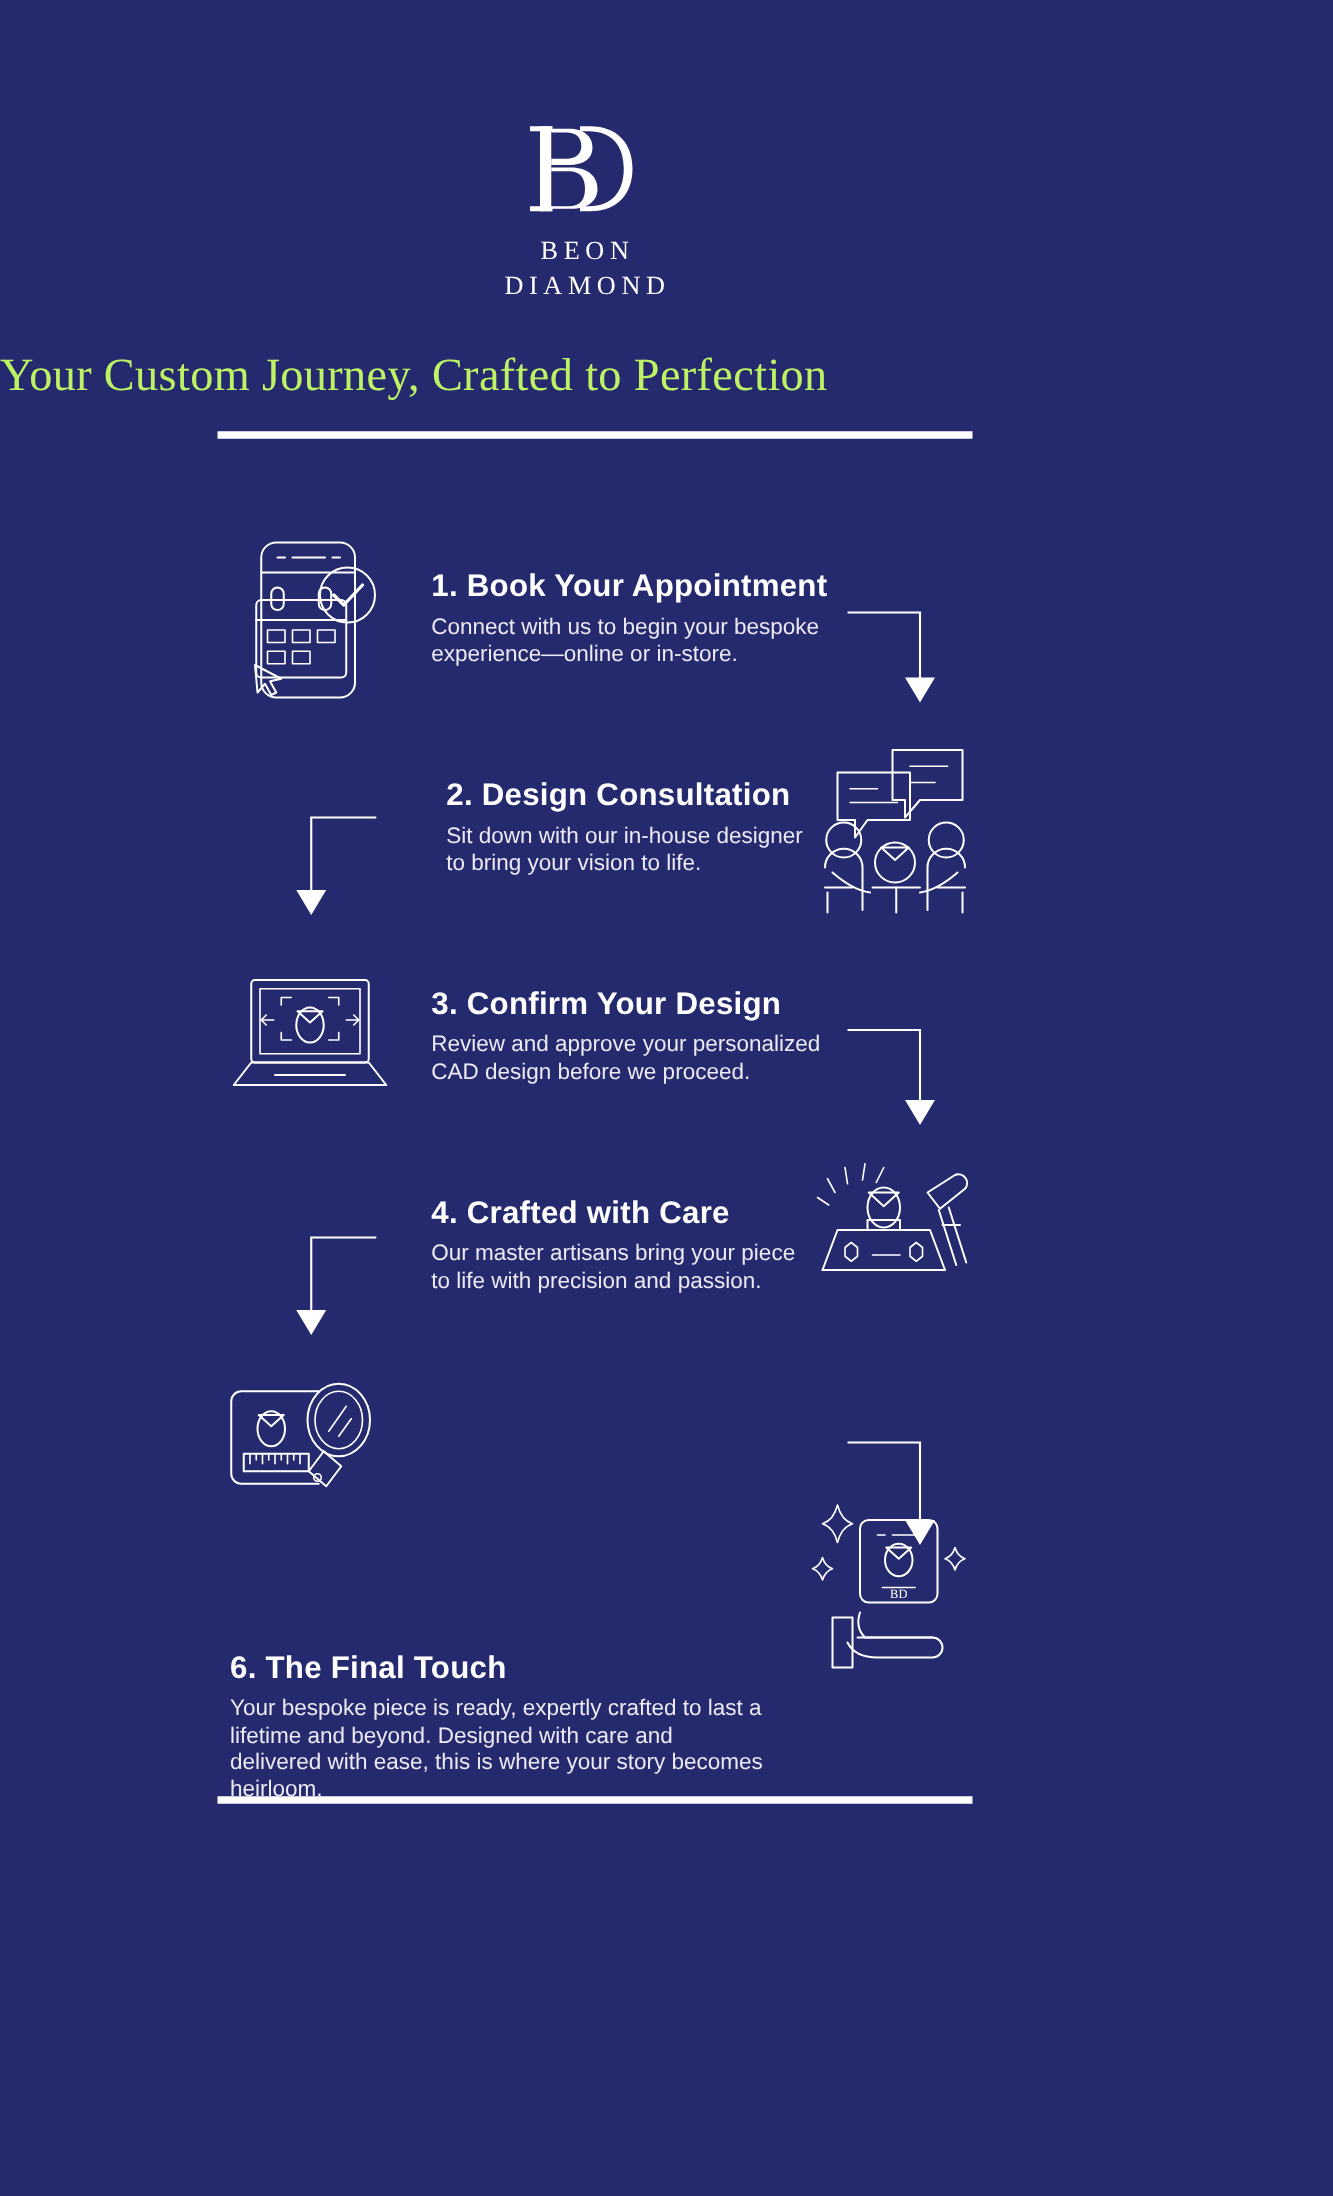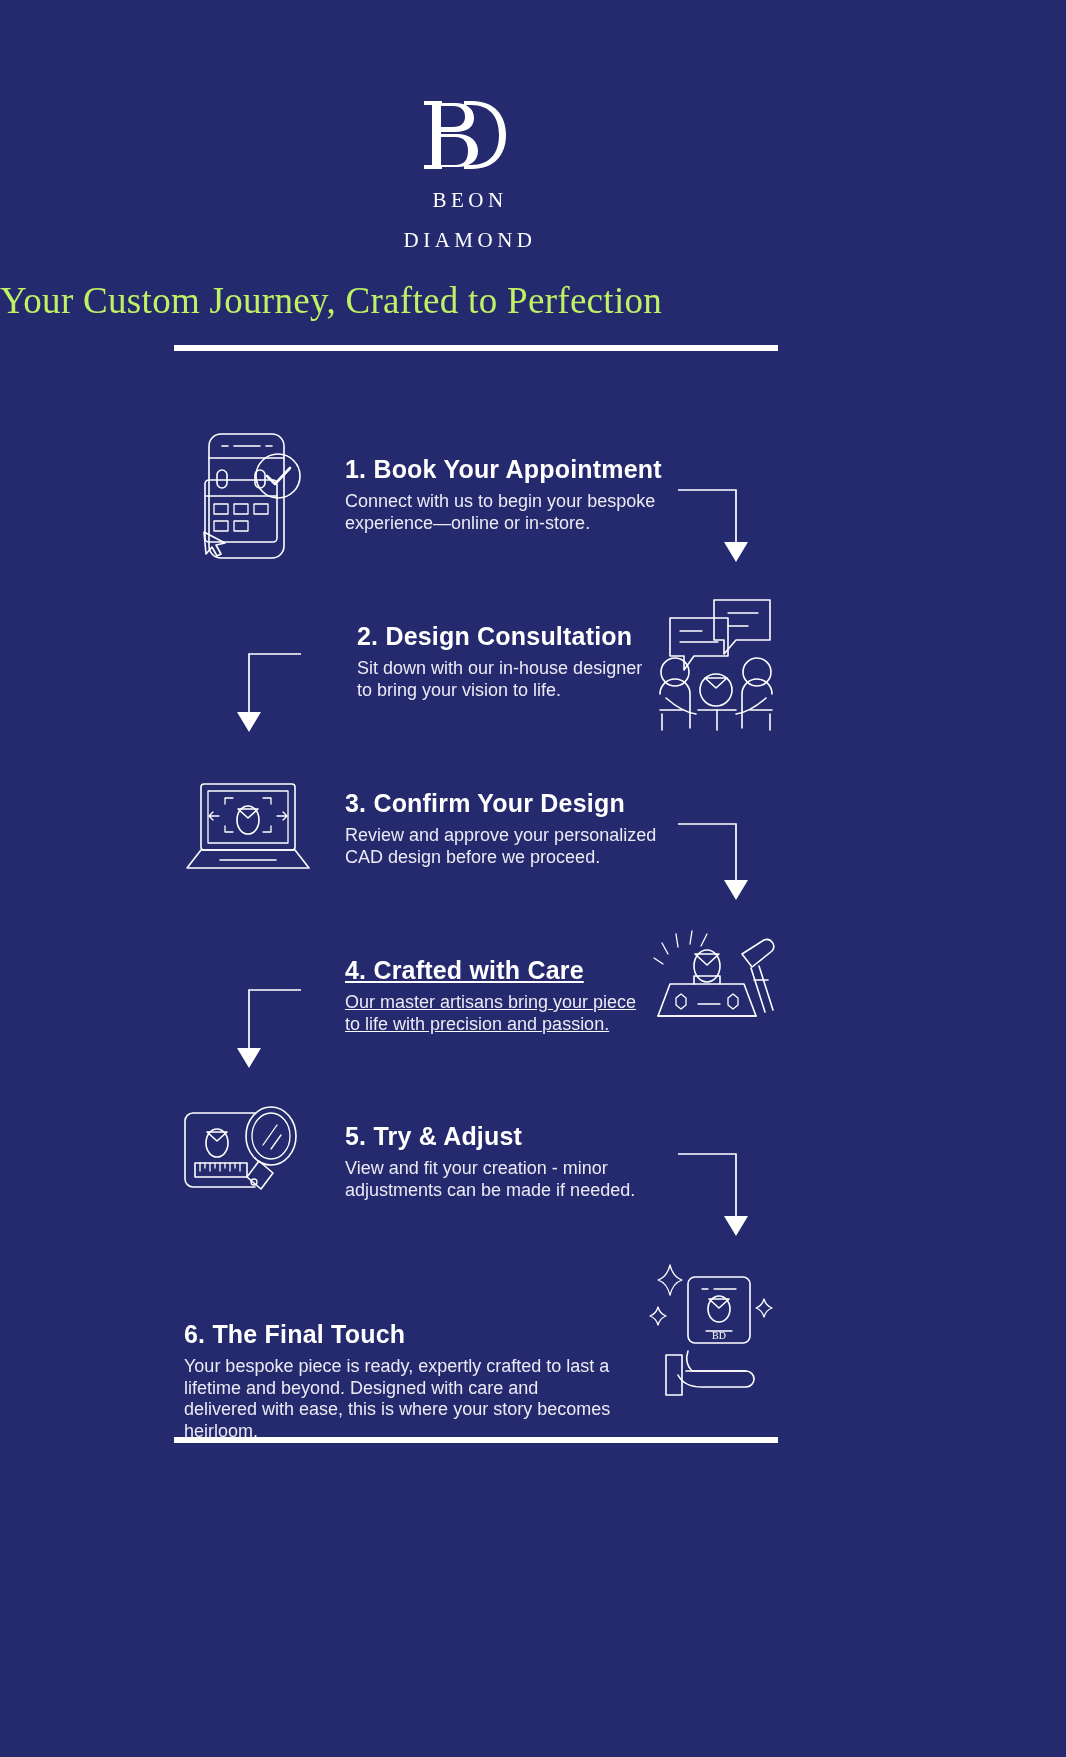--- a/index.html
+++ b/index.html
@@ -69,21 +69,21 @@
         <rect x="14" y="6" width="18" height="4"></rect>
         <rect x="14" y="70" width="18" height="4"></rect>
 
         <path d="M31 8 h14 c12 0 19 6 19 15 0 9 -7 14 -19 14 h-14 z M31 11 v21 h12 c8 0 12 -4 12 -10 0 -7 -4 -11 -12 -11 z"></path>
         <path d="M31 39 h16 c13 0 21 7 21 17 0 10 -8 16 -21 16 h-16 z M31 42 v28 h14 c9 0 13 -5 13 -14 0 -9 -4 -14 -13 -14 z"></path>
 
         <path d="M54 6 h8 c22 0 34 14 34 34 0 20 -12 34 -34 34 h-8 v-4 h7 c19 0 28 -12 28 -30 0 -18 -9 -30 -28 -30 h-7 z"></path>
       </g>
     </svg>
     <div class="brand-name">BEON</div>
-    <div class="brand-name" style="margin-top:14px">DIAMOND</div>
+    <div class="brand-name" style="margin-top:2px">DIAMOND</div>
   </div>
 
   <div class="title">Your Custom Journey, Crafted to Perfection</div>
   <div class="rule-top"></div>
 
   <div class="icon-wrap" style="left:196px;top:428px;">
     <svg width="104" height="136" viewBox="0 0 104 136">
       <rect class="ln" x="13" y="6" width="75" height="124" rx="12"></rect>
       <line class="ln" x1="13" y1="30" x2="88" y2="30"></line>
       <line class="ln" x1="26" y1="18" x2="32" y2="18"></line>
@@ -209,21 +209,21 @@
 
       <ellipse class="ln" cx="57" cy="38" rx="13" ry="16"></ellipse>
       <path class="ln" d="M45 26 l12 11 l12 -11 z"></path>
 
       <path class="ln" d="M92 26 l22 -14 a7 7 0 0 1 8 11 l-20 16 z"></path>
       <path class="ln" d="M101 40 l14 44"></path>
       <path class="ln" d="M109 38 l14 44"></path>
       <line class="ln" x1="104" y1="52" x2="118" y2="52"></line>
     </svg>
   </div>
-  <div class="step-text" style="left:345px;top:956px;text-decoration:underline;">
+  <div class="step-text" style="left:345px;top:956px;">
     <p class="step-title">4. Crafted with Care</p>
     <p class="step-desc" style="width:310px">Our master artisans bring your piece to life with precision and passion.</p>
   </div>
 
   <div class="connector" style="left:245px;top:988px;">
     <svg width="90" height="88" viewBox="0 0 90 88">
       <path class="conn-path" d="M56 2 H4 V62"></path>
       <polygon class="arrow-head" points="-8,60 16,60 4,80"></polygon>
     </svg>
   </div>
@@ -249,33 +249,29 @@
       </g>
 
       <ellipse class="ln" cx="88" cy="31" rx="25" ry="29"></ellipse>
       <ellipse class="ln-thin" cx="88" cy="31" rx="19" ry="23"></ellipse>
       <line class="ln-thin" x1="80" y1="40" x2="94" y2="20"></line>
       <line class="ln-thin" x1="88" y1="44" x2="98" y2="30"></line>
       <path class="ln" d="M76 56 l-12 16 l14 12 l12 -16 z"></path>
       <circle class="ln-thin" cx="71" cy="77" r="3"></circle>
     </svg>
   </div>
-  <div class="step-text" style="left:345px;top:1122px;">
-    <p class="step-title">5. Try &amp; Adjust</p>
-    <p class="step-desc" style="width:300px">View and fit your creation - minor adjustments can be made if needed.</p>
-  </div>
 
   <div class="connector" style="left:676px;top:1152px;">
     <svg width="90" height="96" viewBox="0 0 90 96">
       <path class="conn-path" d="M2 2 H60 V66"></path>
       <polygon class="arrow-head" points="48,64 72,64 60,84"></polygon>
     </svg>
   </div>
 
-  <div class="icon-wrap" style="left:648px;top:1255px;">
+  <div class="icon-wrap" style="left:648px;top:1194px;">
     <svg width="140" height="146" viewBox="0 0 140 146">
 
       <path class="ln-thin" d="M22 10 q3 12 12 15 q-9 3 -12 15 q-3 -12 -12 -15 q9 -3 12 -15z"></path>
       <path class="ln-thin" d="M10 52 q2 7 8 9 q-6 2 -8 9 q-2 -7 -8 -9 q6 -2 8 -9z"></path>
       <path class="ln-thin" d="M116 44 q2 7 8 9 q-6 2 -8 9 q-2 -7 -8 -9 q6 -2 8 -9z"></path>
 
       <rect class="ln" x="40" y="22" width="62" height="66" rx="7"></rect>
       <line class="ln-thin" x1="54" y1="34" x2="60" y2="34"></line>
       <line class="ln-thin" x1="66" y1="34" x2="88" y2="34"></line>
       <ellipse class="ln" cx="71" cy="54" rx="11" ry="13"></ellipse>

